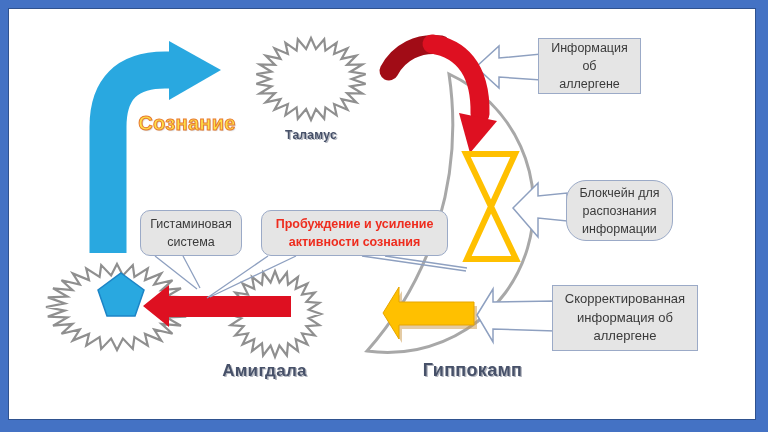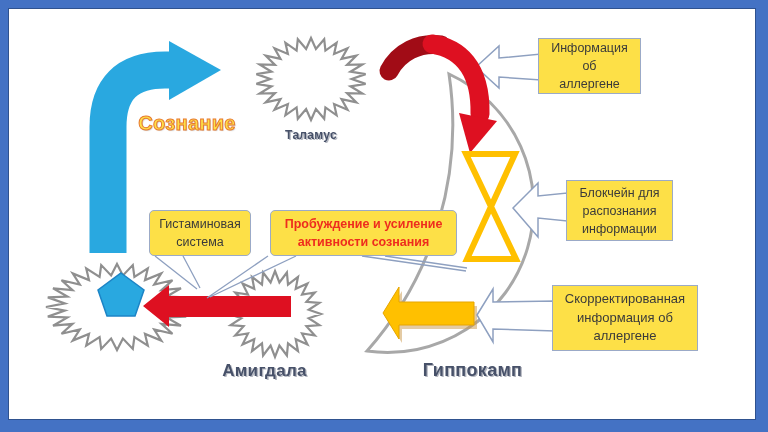--- a/index.html
+++ b/index.html
@@ -19,24 +19,24 @@
   .yellow-fill{fill:#FFC000;stroke:#E6A500;stroke-width:1;}
   .yellow-shadow{fill:#C9984A;opacity:.5;}
   .hourglass{fill:none;stroke:#FFC000;stroke-width:6;}
   .co-arrow{fill:#ffffff;stroke:#8EA0C0;stroke-width:1.5;}
   .ptr{stroke:#8EA0C0;stroke-width:1.3;fill:none;}
   
   .lbl{position:absolute;font-weight:bold;color:#475169;text-align:center;
        text-shadow:1.3px 1.3px 0.5px rgba(130,135,150,.6);letter-spacing:.3px;}
   .lbl-consciousness{color:#fde047;-webkit-text-stroke:1px #E87A30;
        text-shadow:1px 1px 1px rgba(160,160,160,.5);font-size:20px;}
-  .cbox{position:absolute;background:#fde047;border:1.3px solid #9BAAC7;color:#3a3a3a;
+  .cbox{position:absolute;background:#e5e5e5;border:1.3px solid #9BAAC7;color:#3a3a3a;
        font-size:12.5px;text-align:center;white-space:pre-line;line-height:1.44;
        display:flex;align-items:center;justify-content:center;box-sizing:border-box;z-index:3;}
-  .rounded{border-radius:5px;margin-left:9px;}
+  .rounded{border-radius:10px;}
   .red-text{color:#EE2C1E;}
 </style>
 </head>
 <body>
 
 <div class="frame">
   <div class="slide"></div>
 
   <svg class="layer" width="768" height="432" viewBox="0 0 768 432">
 
@@ -74,21 +74,21 @@
   </svg>
 
   <div class="lbl lbl-consciousness" style="left:137px;top:112px;width:100px;">Сознание</div>
   <div class="lbl" style="left:262px;top:128px;width:98px;font-size:12px;">Таламус</div>
   <div class="lbl" style="left:212px;top:361px;width:105px;font-size:17px;">Амигдала</div>
   <div class="lbl" style="left:415px;top:360px;width:115px;font-size:18px;">Гиппокамп</div>
 
   <div class="cbox" style="left:538px;top:38px;width:103px;height:56px;">Информация
 об
 аллергене</div>
-  <div class="cbox" style="left:566px;top:180px;width:107px;height:61px;">Блокчейн для
+  <div class="cbox" style="left:566px;top:180px;width:107px;height:61px;border-radius:20px;">Блокчейн для
 распознания
 информации</div>
   <div class="cbox" style="left:552px;top:285px;width:146px;height:66px;font-size:13px;">Скорректированная
 информация об
 аллергене</div>
   <div class="cbox rounded" style="left:140px;top:210px;width:102px;height:46px;">Гистаминовая
 система</div>
   <div class="cbox rounded red-text" style="left:261px;top:210px;width:187px;height:46px;font-weight:bold;">Пробуждение и усиление
 активности сознания</div>
 </div>

